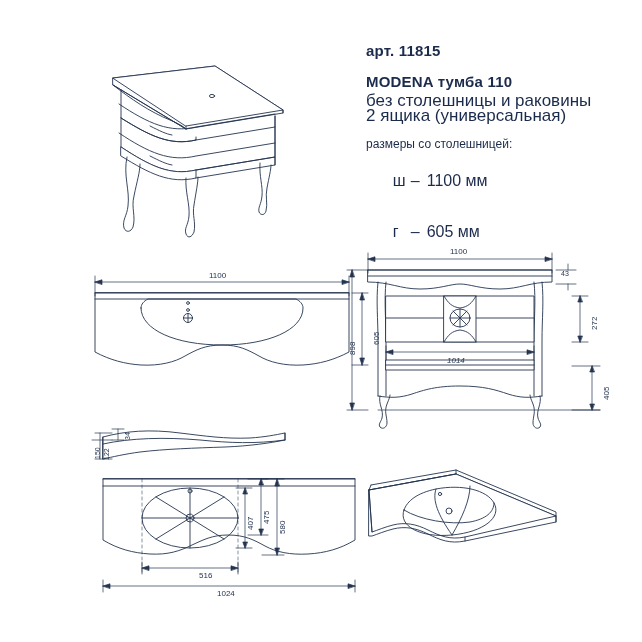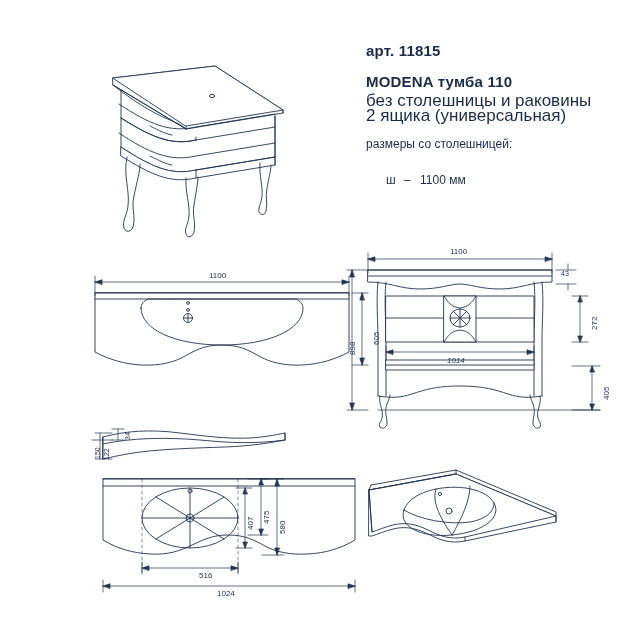--- a/index.html
+++ b/index.html
@@ -51,21 +51,21 @@
     color: #1b2b4b;
     line-height: 15px;
   }
   .spec .dims-head {
     font-size: 12px;
     color: #1b2b4b;
     margin-top: 14px;
     margin-bottom: 4px;
   }
   .spec .dim-row {
-    font-size: 12px;
+    font-size: 16px;
     color: #1b2b4b;
     line-height: 17px;
     white-space: pre;
   }
   .spec .dim-row .k {
     display: inline-block;
     width: 18px;
   }
   .spec .dim-row .d {
     display: inline-block;
@@ -319,20 +319,23 @@
 
   <div class="spec">
     <div class="art">арт. 11815</div>
     <div class="title">MODENA  тумба 110</div>
     <div class="sub">без столешницы и раковины</div>
     <div class="sub">2 ящика (универсальная)</div>
     <div class="dims-head">размеры со столешницей:</div>
     <div class="dim-row">
       <span class="k">ш</span><span class="d">–</span><span>1100 мм</span>
     </div>
+    <div class="dim-row">
+      <span class="k">г</span><span class="d">–</span><span>605 мм</span>
+    </div>
   </div>
 
   <div class="dimtext" style="left:209px; top:271px;">1100</div>
   <div class="dimtext rot" style="left:372px; top:345px;">605</div>
 
   <div class="dimtext" style="left:450px; top:247px;">1100</div>
   <div class="dimtext rot" style="left:348px; top:355px;">898</div>
   <div class="dimtext small" style="left:561px; top:270px;">43</div>
   <div class="dimtext rot" style="left:590px; top:330px;">272</div>
   <div class="dimtext rot" style="left:602px; top:400px;">405</div>

